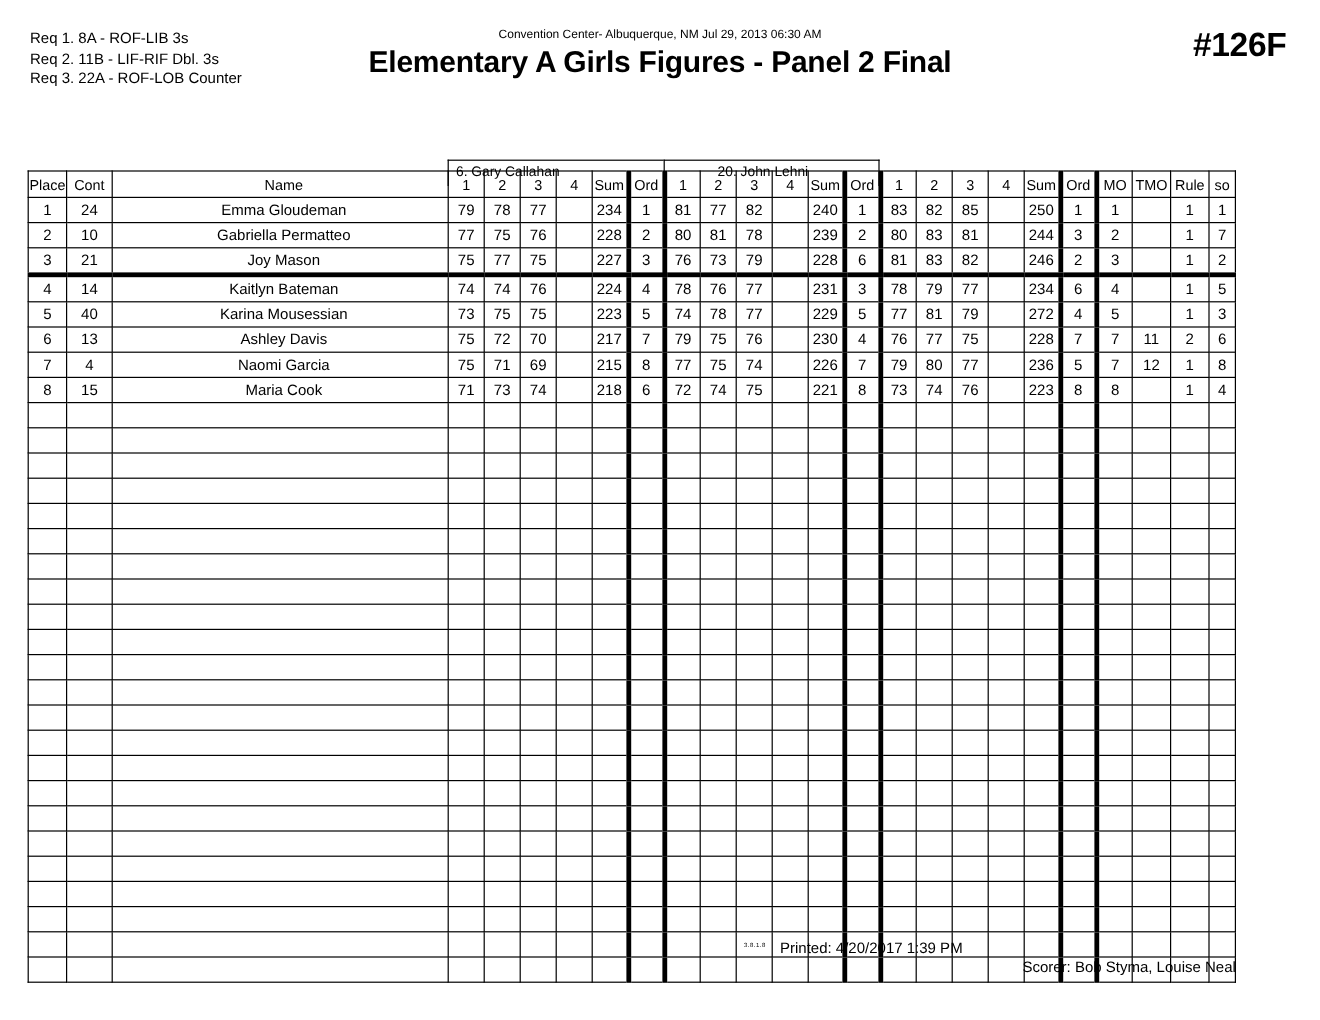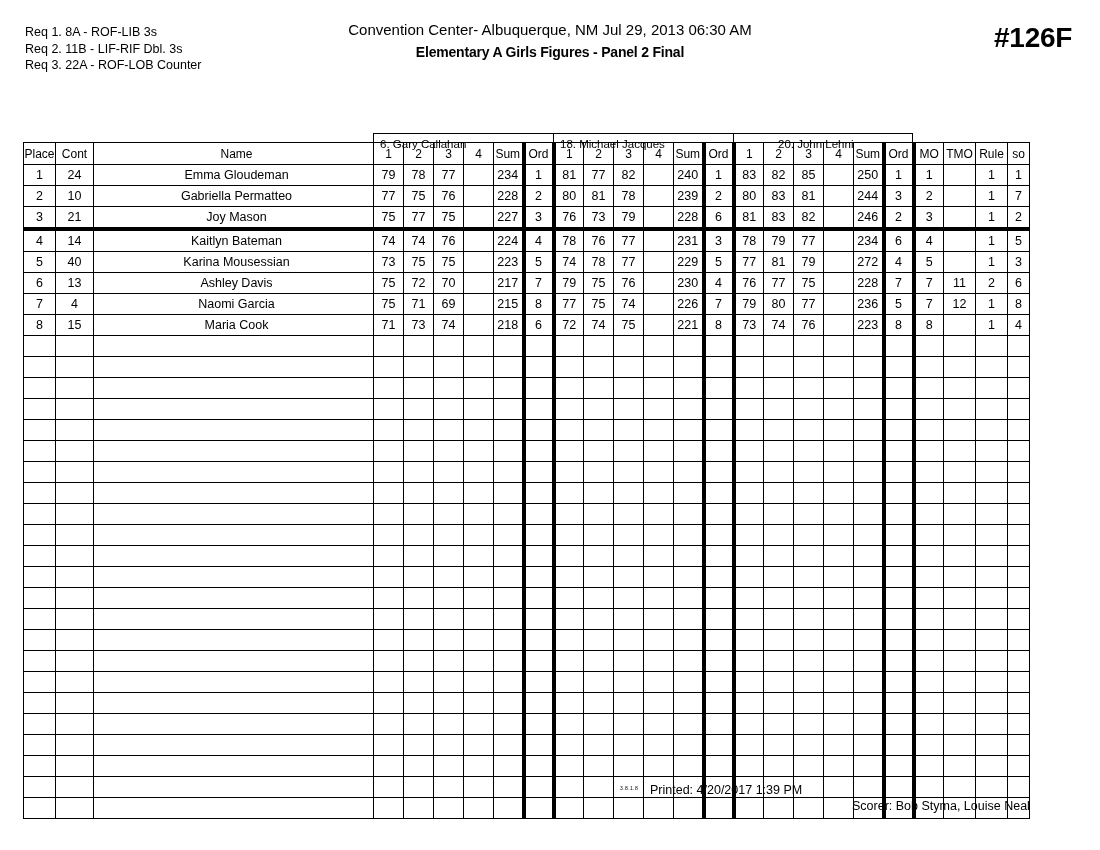--- a/index.html
+++ b/index.html
@@ -35,26 +35,26 @@
     width: 1100px;
     text-align: center;
   }
   #titleblock .t1 {
     font-size: 19px;
     font-weight: bold;
     line-height: 24px;
     letter-spacing: -0.2px;
   }
   #titleblock .t2 {
-    font-size: 15px;
+    font-size: 10px;
     font-weight: normal;
     line-height: 20px;
   }
   #titleblock .t3 {
-    font-size: 14px;
+    font-size: 25px;
     font-weight: bold;
     line-height: 25px;
     letter-spacing: -0.2px;
   }
   #titleblock .t4 {
     font-size: 15px;
     font-weight: normal;
     line-height: 22px;
   }
 
@@ -170,21 +170,20 @@
 
 <div id="titleblock">
   <div class="t2">Convention Center- Albuquerque, NM  Jul 29, 2013  06:30 AM</div>
   <div class="t3">Elementary A Girls Figures - Panel 2 Final</div>
 </div>
 
 <div id="badge">#126F</div>
 
 <div id="judgeband">
   <div class="judge-cell" style="width:180px;">6.  Gary Callahan</div>
-  <div class="judge-cell" style="width:180px;">18.  Michael Jacques</div>
   <div class="judge-cell last" style="width:180px;padding-left:44px;">20.  John Lehni</div>
 </div>
 
 <table id="sheet">
   <colgroup>
     <col style="width:32px">
     <col style="width:38px">
     <col style="width:280px">
 
     <col style="width:30px">

